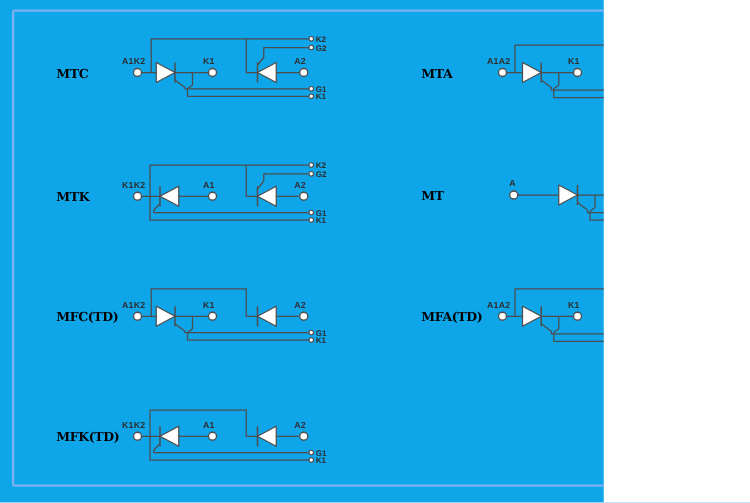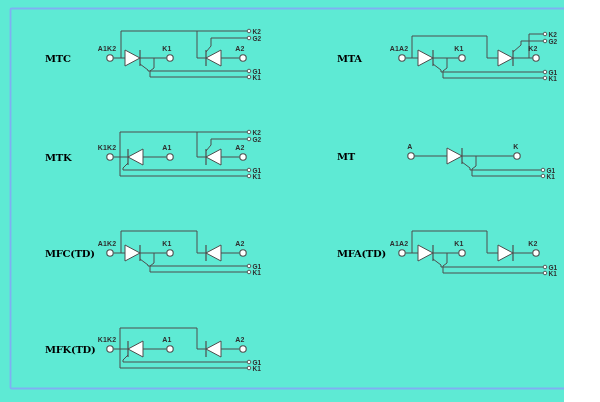--- a/index.html
+++ b/index.html
@@ -1,17 +1,17 @@
 <!DOCTYPE html>
 <html><head>
 <meta charset="utf-8">
 <style>
   html,body { margin:0; padding:0; background:#ffffff; }
   #page {
-    position:relative; width:564px; height:402px; background:#5eead4;
+    position:relative; width:483px; height:402px; background:#0ea5e9;
     font-family:"Liberation Sans", sans-serif; overflow:hidden;
   }
   svg { position:absolute; left:0; top:0; }
   .w    { fill:none; stroke:#4d4d4d; stroke-width:1; stroke-linejoin:round; stroke-linecap:butt; }
   .dev  { fill:#ffffff; stroke:#4d4d4d; stroke-width:1; stroke-linejoin:round; }
   .bar  { stroke:#4d4d4d; stroke-width:1.2; }
   .term { fill:#ffffff; stroke:#4d4d4d; stroke-width:1.1; }
   .pin  { fill:#ffffff; stroke:#4d4d4d; stroke-width:0.9; }
   .lbl  { font:700 7px "Liberation Sans", sans-serif; fill:#2e2e2e; letter-spacing:0.2px; }
   .pinlbl { font:700 6.5px "Liberation Sans", sans-serif; fill:#2e2e2e; }

